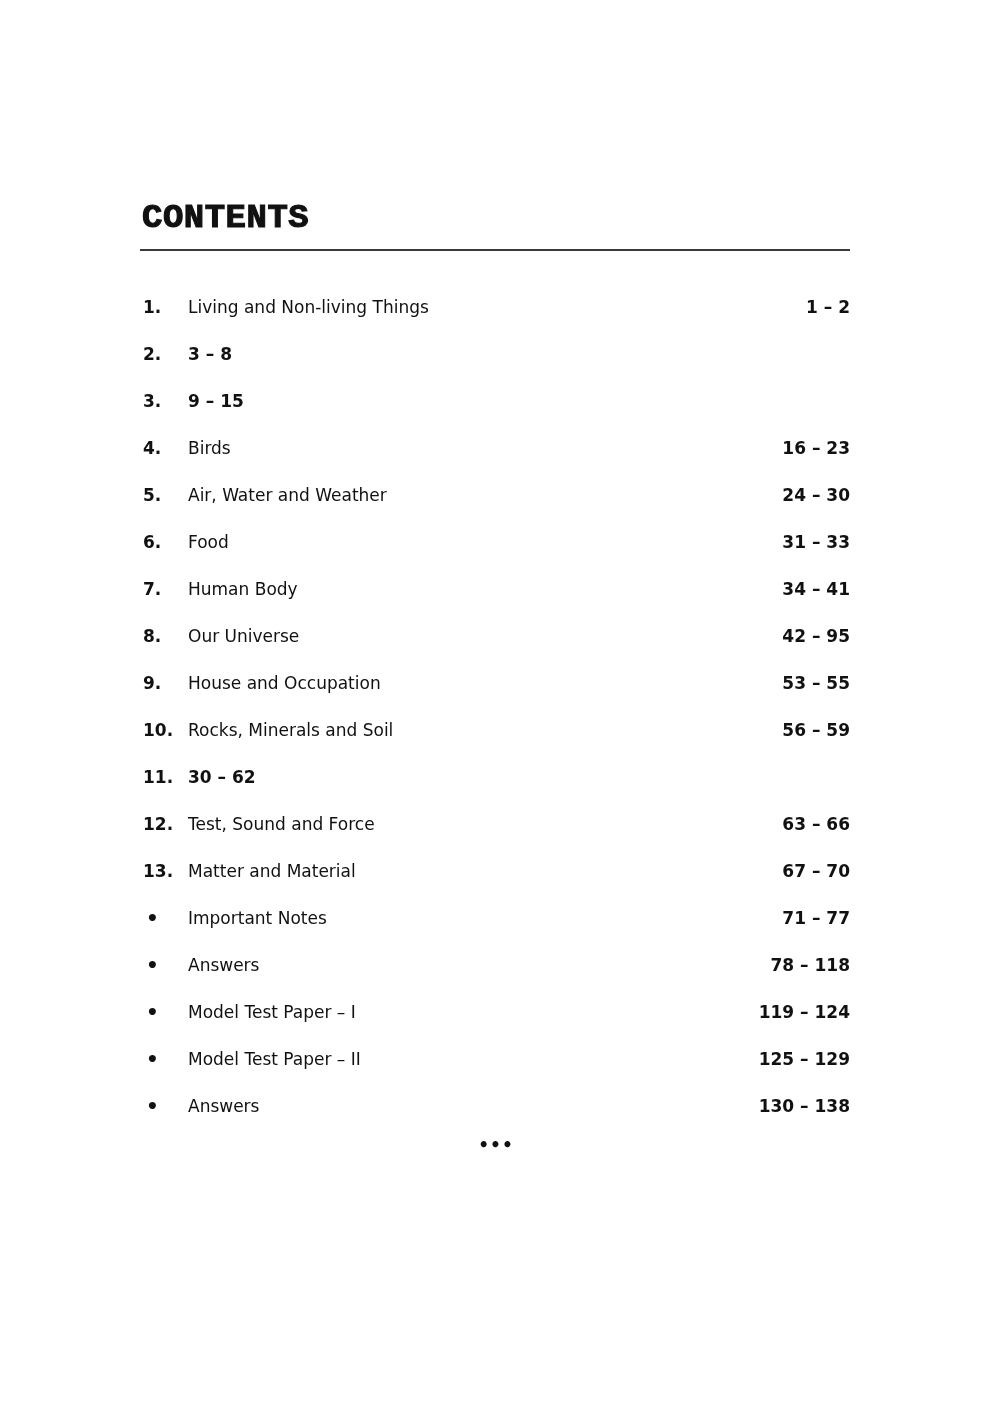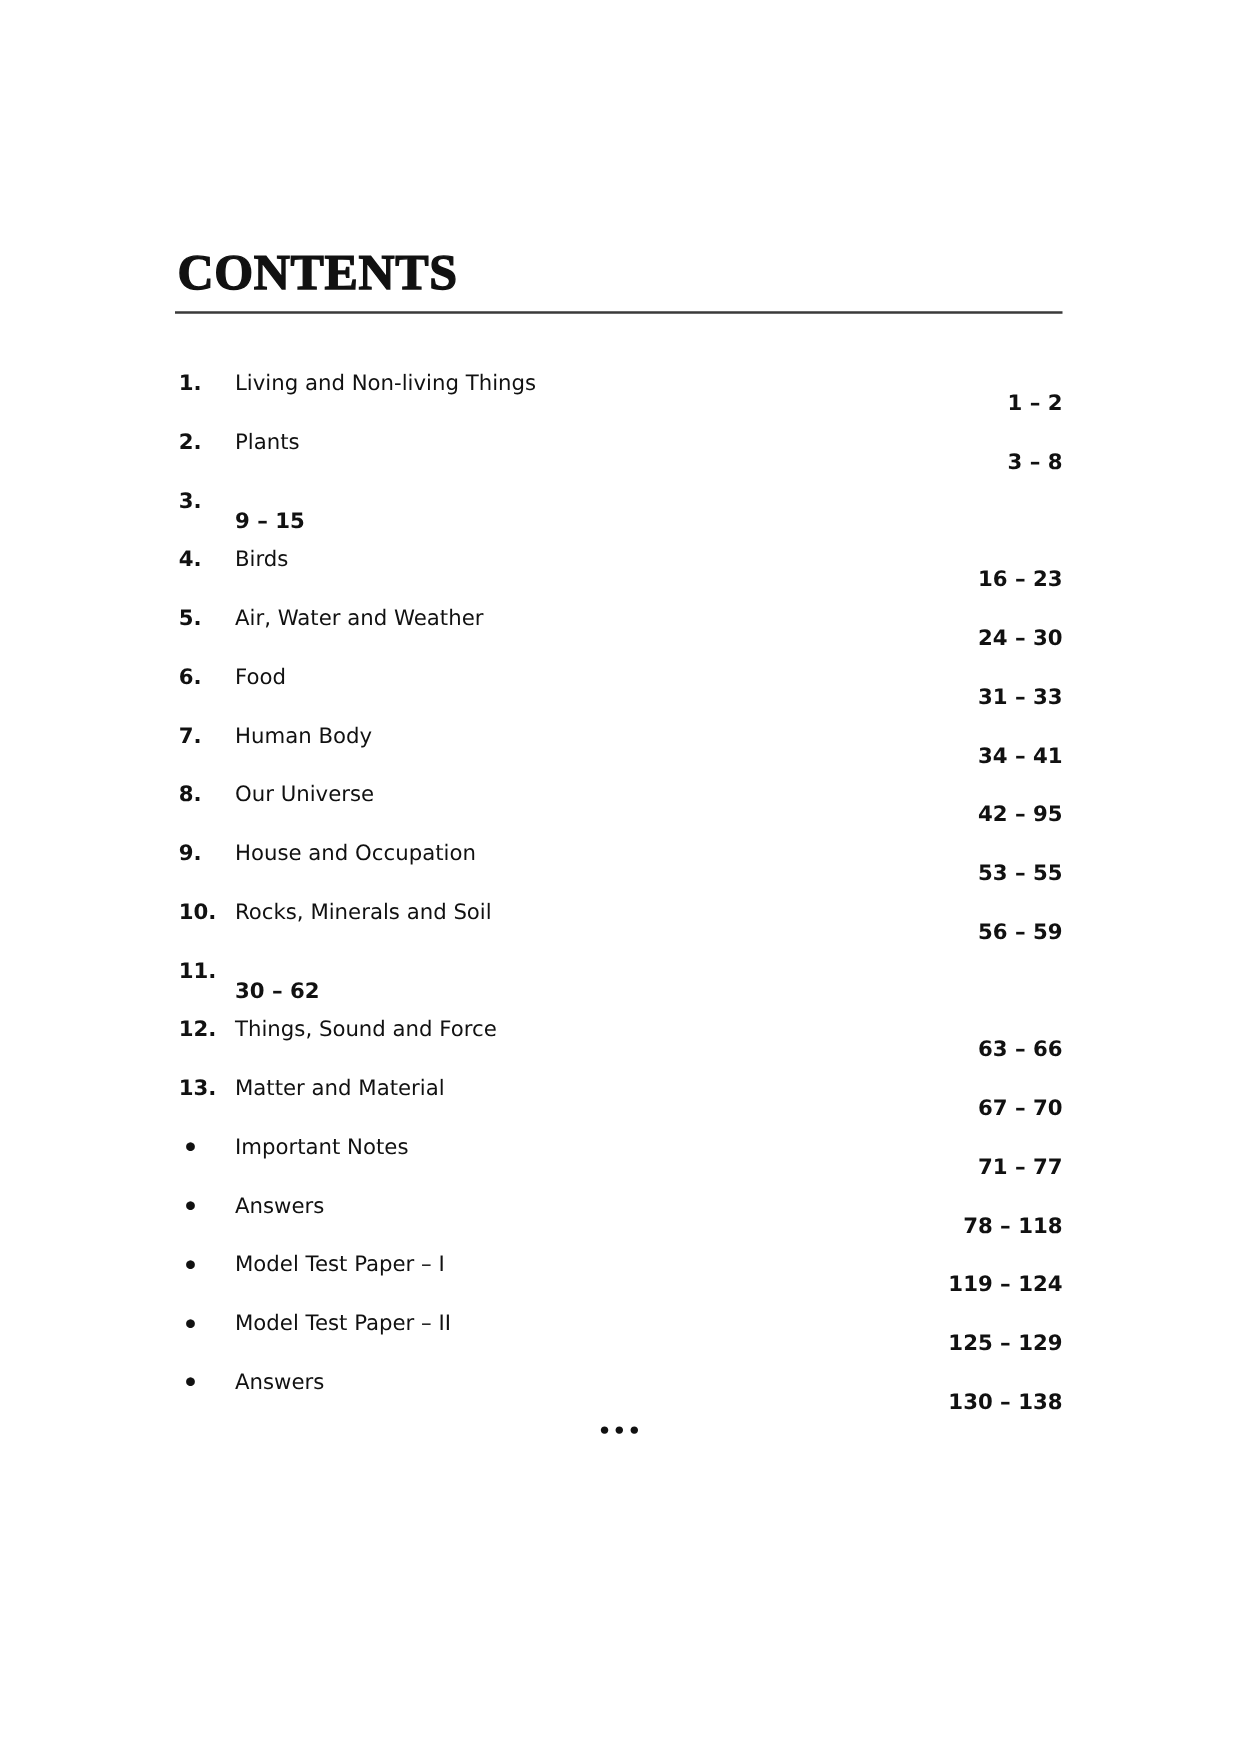--- a/index.html
+++ b/index.html
@@ -26,23 +26,23 @@
   }
 
   .toc-block {
     position: absolute;
     left: 140px;
     top: 198px;
     width: 710px;
   }
 
   .toc-title {
-    font-family: Liberation Serif, serif;
-    font-weight: bold;
-    font-size: 40px;
+    font-family: Liberation Mono, monospace;
+    font-weight: bold;
+    font-size: 34px;
     line-height: 40px;
     letter-spacing: 0.5px;
     color: #111111;
     margin: 0;
     padding: 0 0 2px 2px;
     text-transform: uppercase;
     -webkit-text-stroke: 1.1px #111111;
   }
 
   .title-rule {
@@ -98,21 +98,20 @@
 
   .row-pages {
     flex: 0 0 auto;
     font-family: "DejaVu Sans", sans-serif;
     font-weight: bold;
     font-size: 17px;
     line-height: 24px;
     color: #111111;
     text-align: right;
     white-space: pre;
-    margin-top: 16px;
   }
 
   .footer-ornament {
     position: absolute;
     left: 0;
     top: 1135px;
     width: 992px;
     text-align: center;
     font-family: "DejaVu Sans", sans-serif;
     font-weight: bold;
@@ -134,21 +133,20 @@
     <div class="title-rule"></div>
 
     <ul class="toc-list">
         <li class="toc-row">
           <span class="row-marker">1.</span>
           <span class="row-label">Living and Non-living Things</span>
           <span class="row-pages">1 – 2</span>
         </li>
         <li class="toc-row">
           <span class="row-marker">2.</span>
-          <span class="row-label">Plants</span>
           <span class="row-pages">3 – 8</span>
         </li>
         <li class="toc-row">
           <span class="row-marker">3.</span>
           <span class="row-pages">9 – 15</span>
         </li>
         <li class="toc-row">
           <span class="row-marker">4.</span>
           <span class="row-label">Birds</span>
           <span class="row-pages">16 – 23</span>
@@ -182,21 +180,21 @@
           <span class="row-marker">10.</span>
           <span class="row-label">Rocks, Minerals and Soil</span>
           <span class="row-pages">56 – 59</span>
         </li>
         <li class="toc-row">
           <span class="row-marker">11.</span>
           <span class="row-pages">30 – 62</span>
         </li>
         <li class="toc-row">
           <span class="row-marker">12.</span>
-          <span class="row-label">Things, Sound and Force</span>
+          <span class="row-label">Test, Sound and Force</span>
           <span class="row-pages">63 – 66</span>
         </li>
         <li class="toc-row">
           <span class="row-marker">13.</span>
           <span class="row-label">Matter and Material</span>
           <span class="row-pages">67 – 70</span>
         </li>
         <li class="toc-row">
           <span class="row-marker bullet-marker">•</span>
           <span class="row-label">Important Notes</span>

